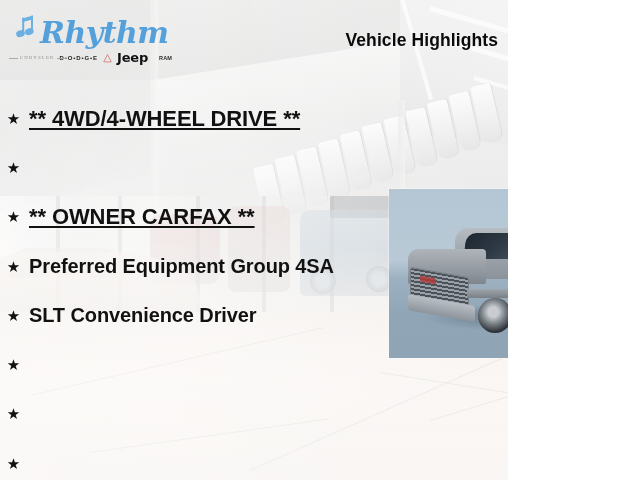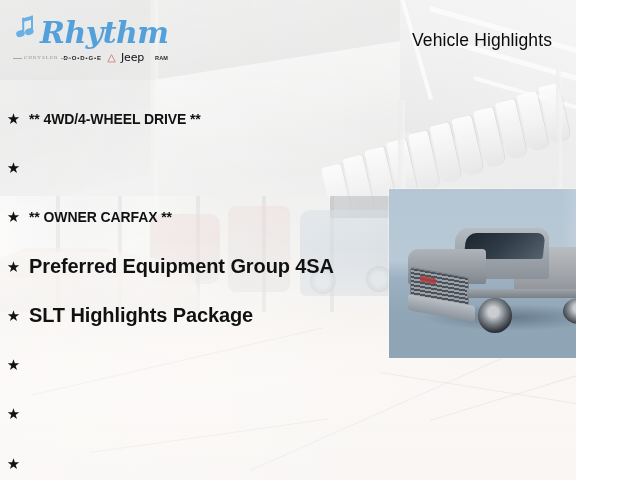--- a/index.html
+++ b/index.html
@@ -7,21 +7,21 @@
 
   html, body {
     width: 640px;
     height: 480px;
     overflow: hidden;
     font-family: "Liberation Sans", sans-serif;
   }
 
   #stage {
     position: relative;
-    width: 576px;
+    width: 508px;
     height: 480px;
     background: #efeeec;
     overflow: hidden;
   }
 
   
   .bg-layer { position: absolute; inset: 0; }
 
   
   .bg-base {
@@ -275,44 +275,44 @@
     letter-spacing: .9px;
     font-size: 6px;
     color: #1d1d1d;
   }
   .brand.ram {
     font-size: 5.5px;
     color: #2a2a2a;
     letter-spacing: .2px;
   }
   .brand.jeep {
-    font-size: 11px;
-    font-weight: 400;
+    font-size: 13px;
+    font-weight: 700;
     color: #101010;
     letter-spacing: -0.2px;
     font-family: "DejaVu Sans", sans-serif;
   }
   .ram-badge {
     display: inline-block;
     width: 8px; height: 6px;
     margin-right: 1px;
     background:
       linear-gradient(to bottom, #3b3b3b 0 1px, transparent 1px),
       linear-gradient(to bottom, transparent 2px, #3b3b3b 2px 3px, transparent 3px),
       linear-gradient(to bottom, transparent 4px, #3b3b3b 4px 5px, transparent 5px);
     vertical-align: middle;
   }
   .pent { display:inline-block; vertical-align: middle; }
 
   
   .page-title {
     position: absolute;
-    right: 24px; top: 30px;
+    right: 10px; top: 30px;
     font-size: 17.5px;
-    font-weight: 400;
+    font-weight: 700;
     color: #0b0b0b;
     letter-spacing: .1px;
     z-index: 6;
     white-space: nowrap;
   }
 
   
   .highlights {
     position: absolute;
     left: 6px; top: 94px;
@@ -336,21 +336,21 @@
     margin-top: -1px;
   }
   .hl-text {
     font-size: 20px;
     font-weight: 700;
     color: #111;
     letter-spacing: -0.1px;
     white-space: nowrap;
     text-shadow: 0 0 1px rgba(255,255,255,.35);
   }
-  .hl-item.caps .hl-text { font-size: 14px; }
+  .hl-item.caps .hl-text { font-size: 22px; text-decoration: underline; }
 
   
   .vehicle-photo {
     position: absolute;
     left: 389px; top: 189px;
     width: 234px; height: 169px;
     z-index: 7;
     overflow: hidden;
     background: linear-gradient(to bottom, #b4c6d4 0%, #b9c9d6 42%, #9fb3c3 52%, #93a8ba 100%);
     box-shadow: 0 0 0 1px rgba(255,255,255,.35);
@@ -564,21 +564,21 @@
       <li class="hl-item caps">
         <span class="hl-star">★</span>
         <span class="hl-text">** OWNER CARFAX **</span>
       </li>
       <li class="hl-item">
         <span class="hl-star">★</span>
         <span class="hl-text">Preferred Equipment Group 4SA</span>
       </li>
       <li class="hl-item">
         <span class="hl-star">★</span>
-        <span class="hl-text">SLT Highlights Package</span>
+        <span class="hl-text">SLT Convenience Driver</span>
       </li>
       <li class="hl-item">
         <span class="hl-star">★</span>
       </li>
       <li class="hl-item">
         <span class="hl-star">★</span>
       </li>
       <li class="hl-item">
         <span class="hl-star">★</span>
       </li>

